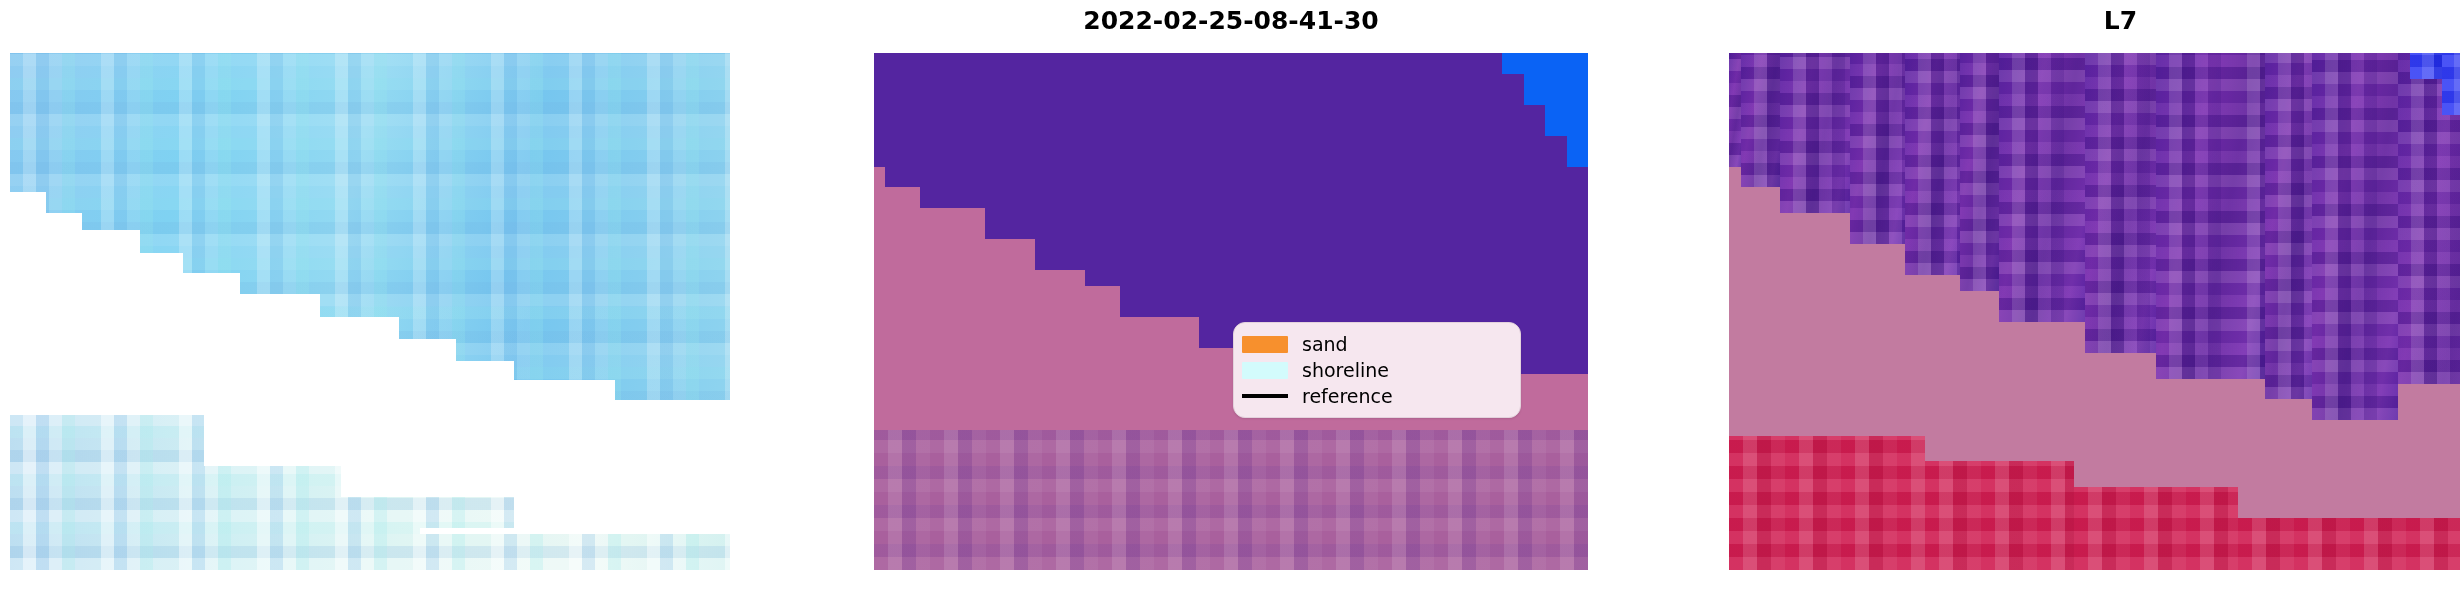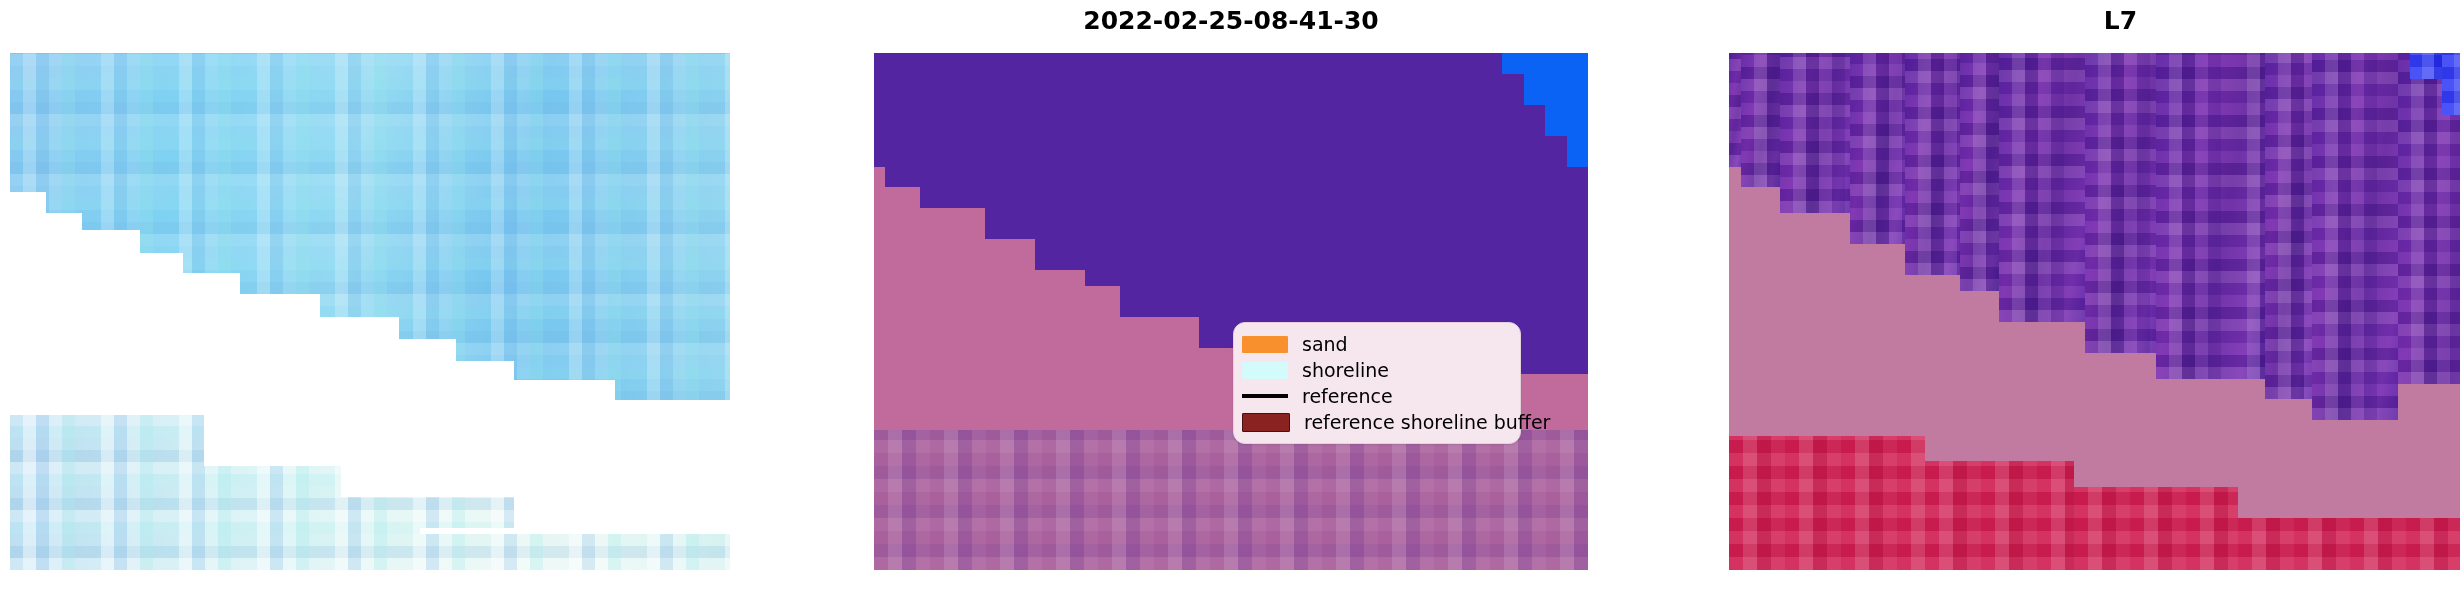--- a/index.html
+++ b/index.html
@@ -323,19 +323,15 @@
       <span class="legend-label">sand</span>
     </div>
     <div class="legend-row">
       <span class="legend-swatch" style="background:#d3fbfc;"></span>
       <span class="legend-label">shoreline</span>
     </div>
     <div class="legend-row">
       <span class="legend-swatch line-swatch"></span>
       <span class="legend-label">reference</span>
     </div>
-    <div class="legend-row">
-      <span class="legend-swatch" style="background:#8b2222; border:1px solid #4a0f0f;"></span>
-      <span class="legend-label">reference shoreline buffer</span>
-    </div>
   </div>
 
 </div>
 
 </body></html>

